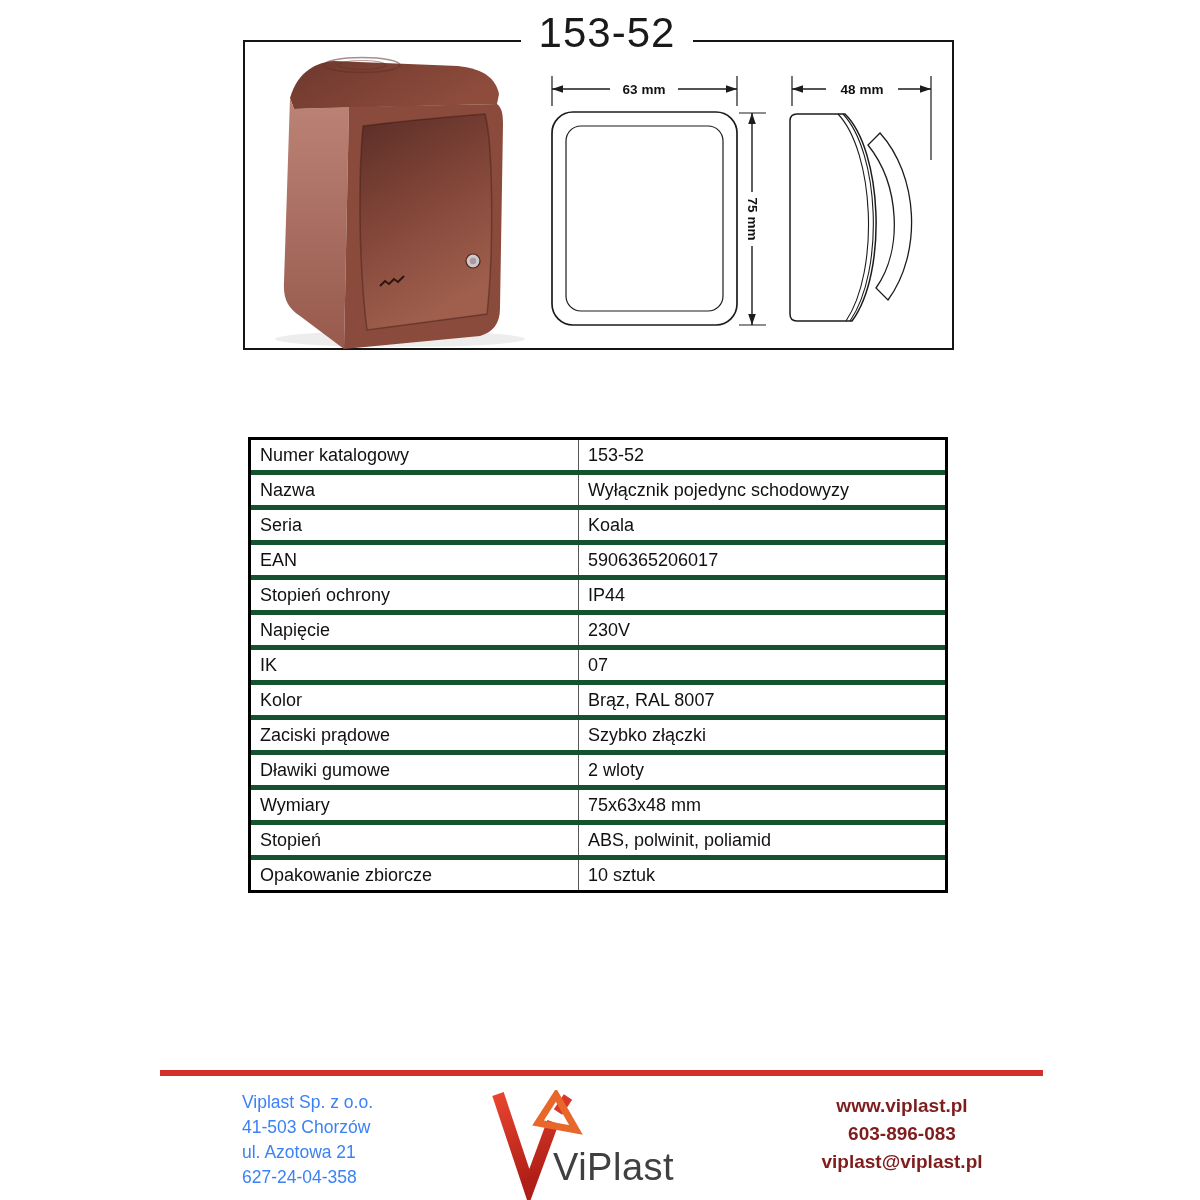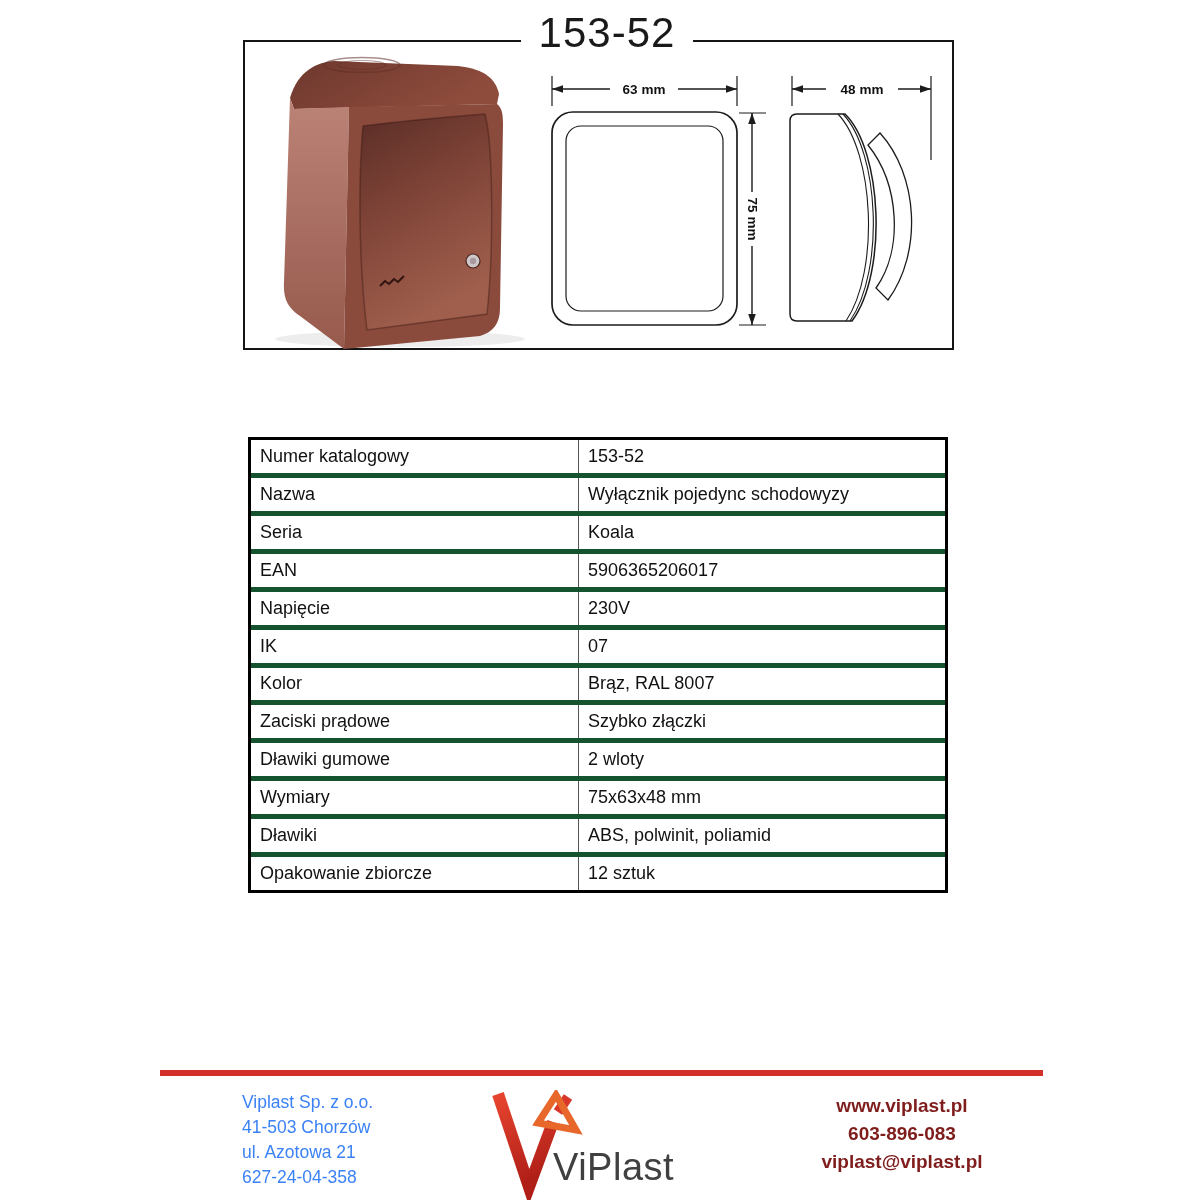--- a/index.html
+++ b/index.html
@@ -134,20 +134,24 @@
   </div>
     <div class="trow">
     <div class="tcell label">Seria</div>
     <div class="tcell value">Koala</div>
   </div>
     <div class="trow">
     <div class="tcell label">EAN</div>
     <div class="tcell value">5906365206017</div>
   </div>
     <div class="trow">
+    <div class="tcell label">Stopień ochrony</div>
+    <div class="tcell value">IP44</div>
+  </div>
+    <div class="trow">
     <div class="tcell label">Napięcie</div>
     <div class="tcell value">230V</div>
   </div>
     <div class="trow">
     <div class="tcell label">IK</div>
     <div class="tcell value">07</div>
   </div>
     <div class="trow">
     <div class="tcell label">Kolor</div>
     <div class="tcell value">Brąz, RAL 8007</div>
@@ -158,26 +162,26 @@
   </div>
     <div class="trow">
     <div class="tcell label">Dławiki gumowe</div>
     <div class="tcell value">2 wloty</div>
   </div>
     <div class="trow">
     <div class="tcell label">Wymiary</div>
     <div class="tcell value">75x63x48 mm</div>
   </div>
     <div class="trow">
-    <div class="tcell label">Dławiki</div>
+    <div class="tcell label">Stopień</div>
     <div class="tcell value">ABS, polwinit, poliamid</div>
   </div>
     <div class="trow">
     <div class="tcell label">Opakowanie zbiorcze</div>
-    <div class="tcell value">12 sztuk</div>
+    <div class="tcell value">10 sztuk</div>
   </div>
   </div>
 
 <div class="abs" id="footer-line" style="background: rgb(210, 49, 41);"></div>
 
 <div class="abs" id="company-block">
   <div>Viplast Sp. z o.o.</div>
   <div>41-503 Chorzów</div>
   <div>ul. Azotowa 21</div>
   <div>627-24-04-358</div>

